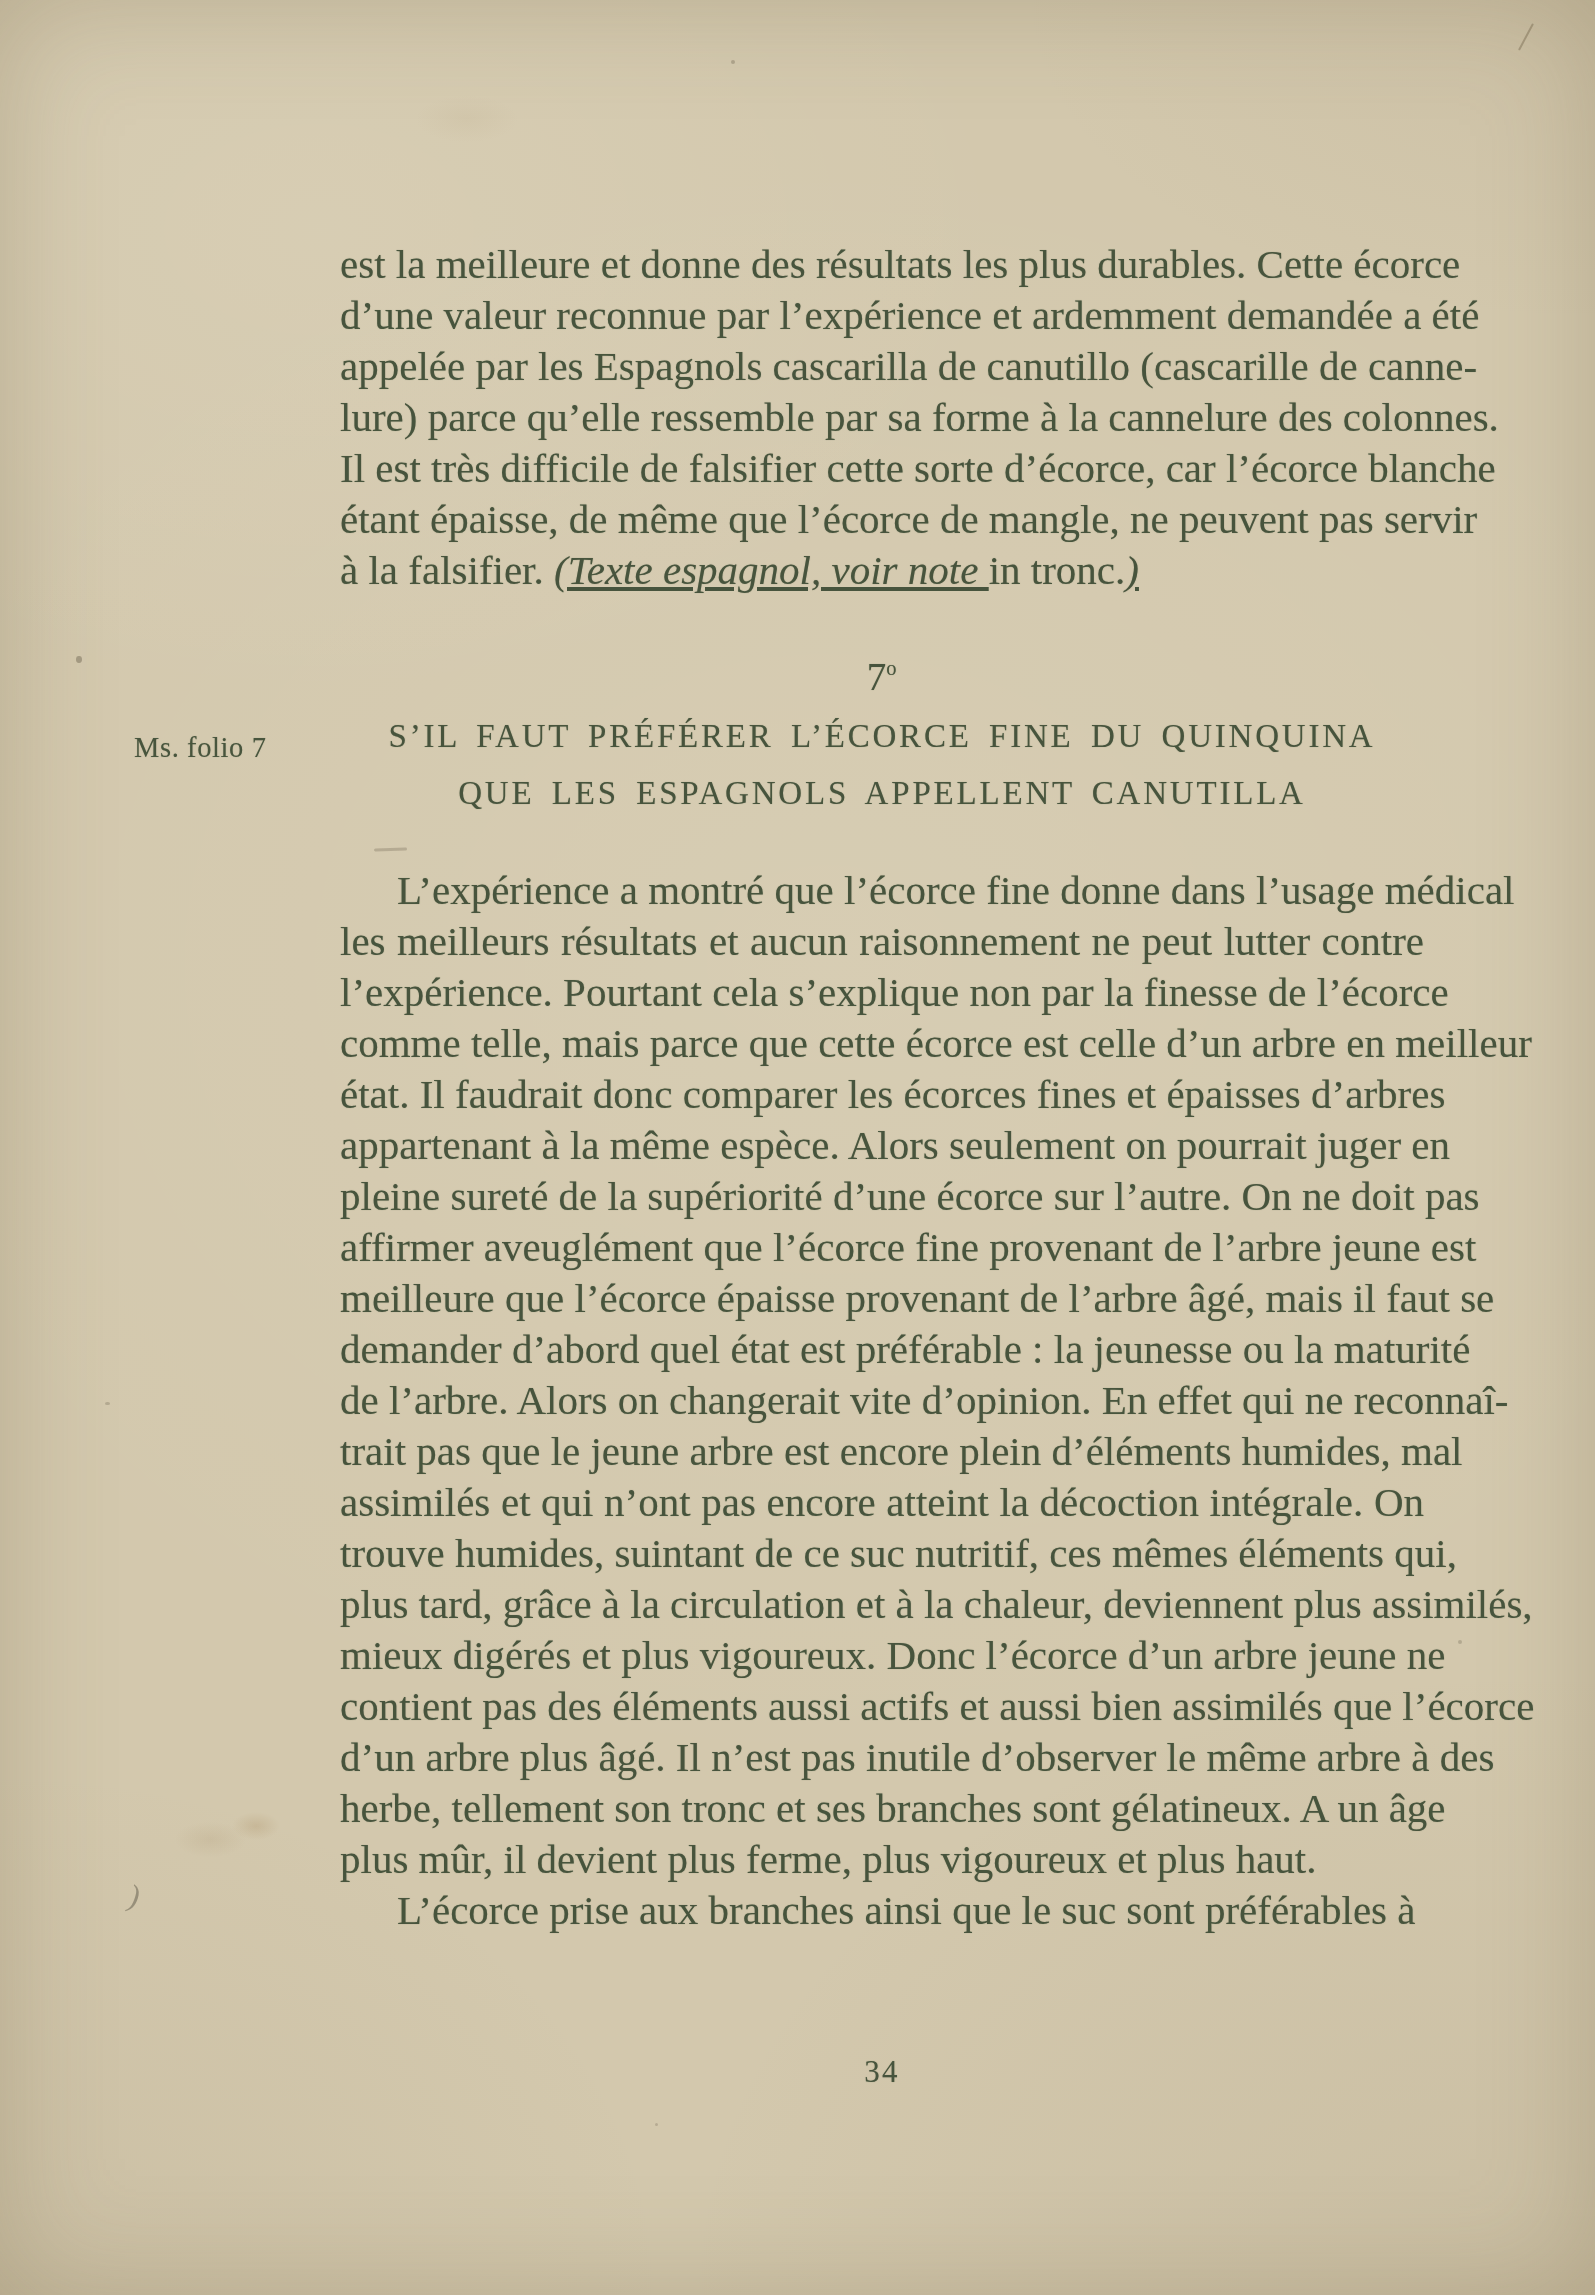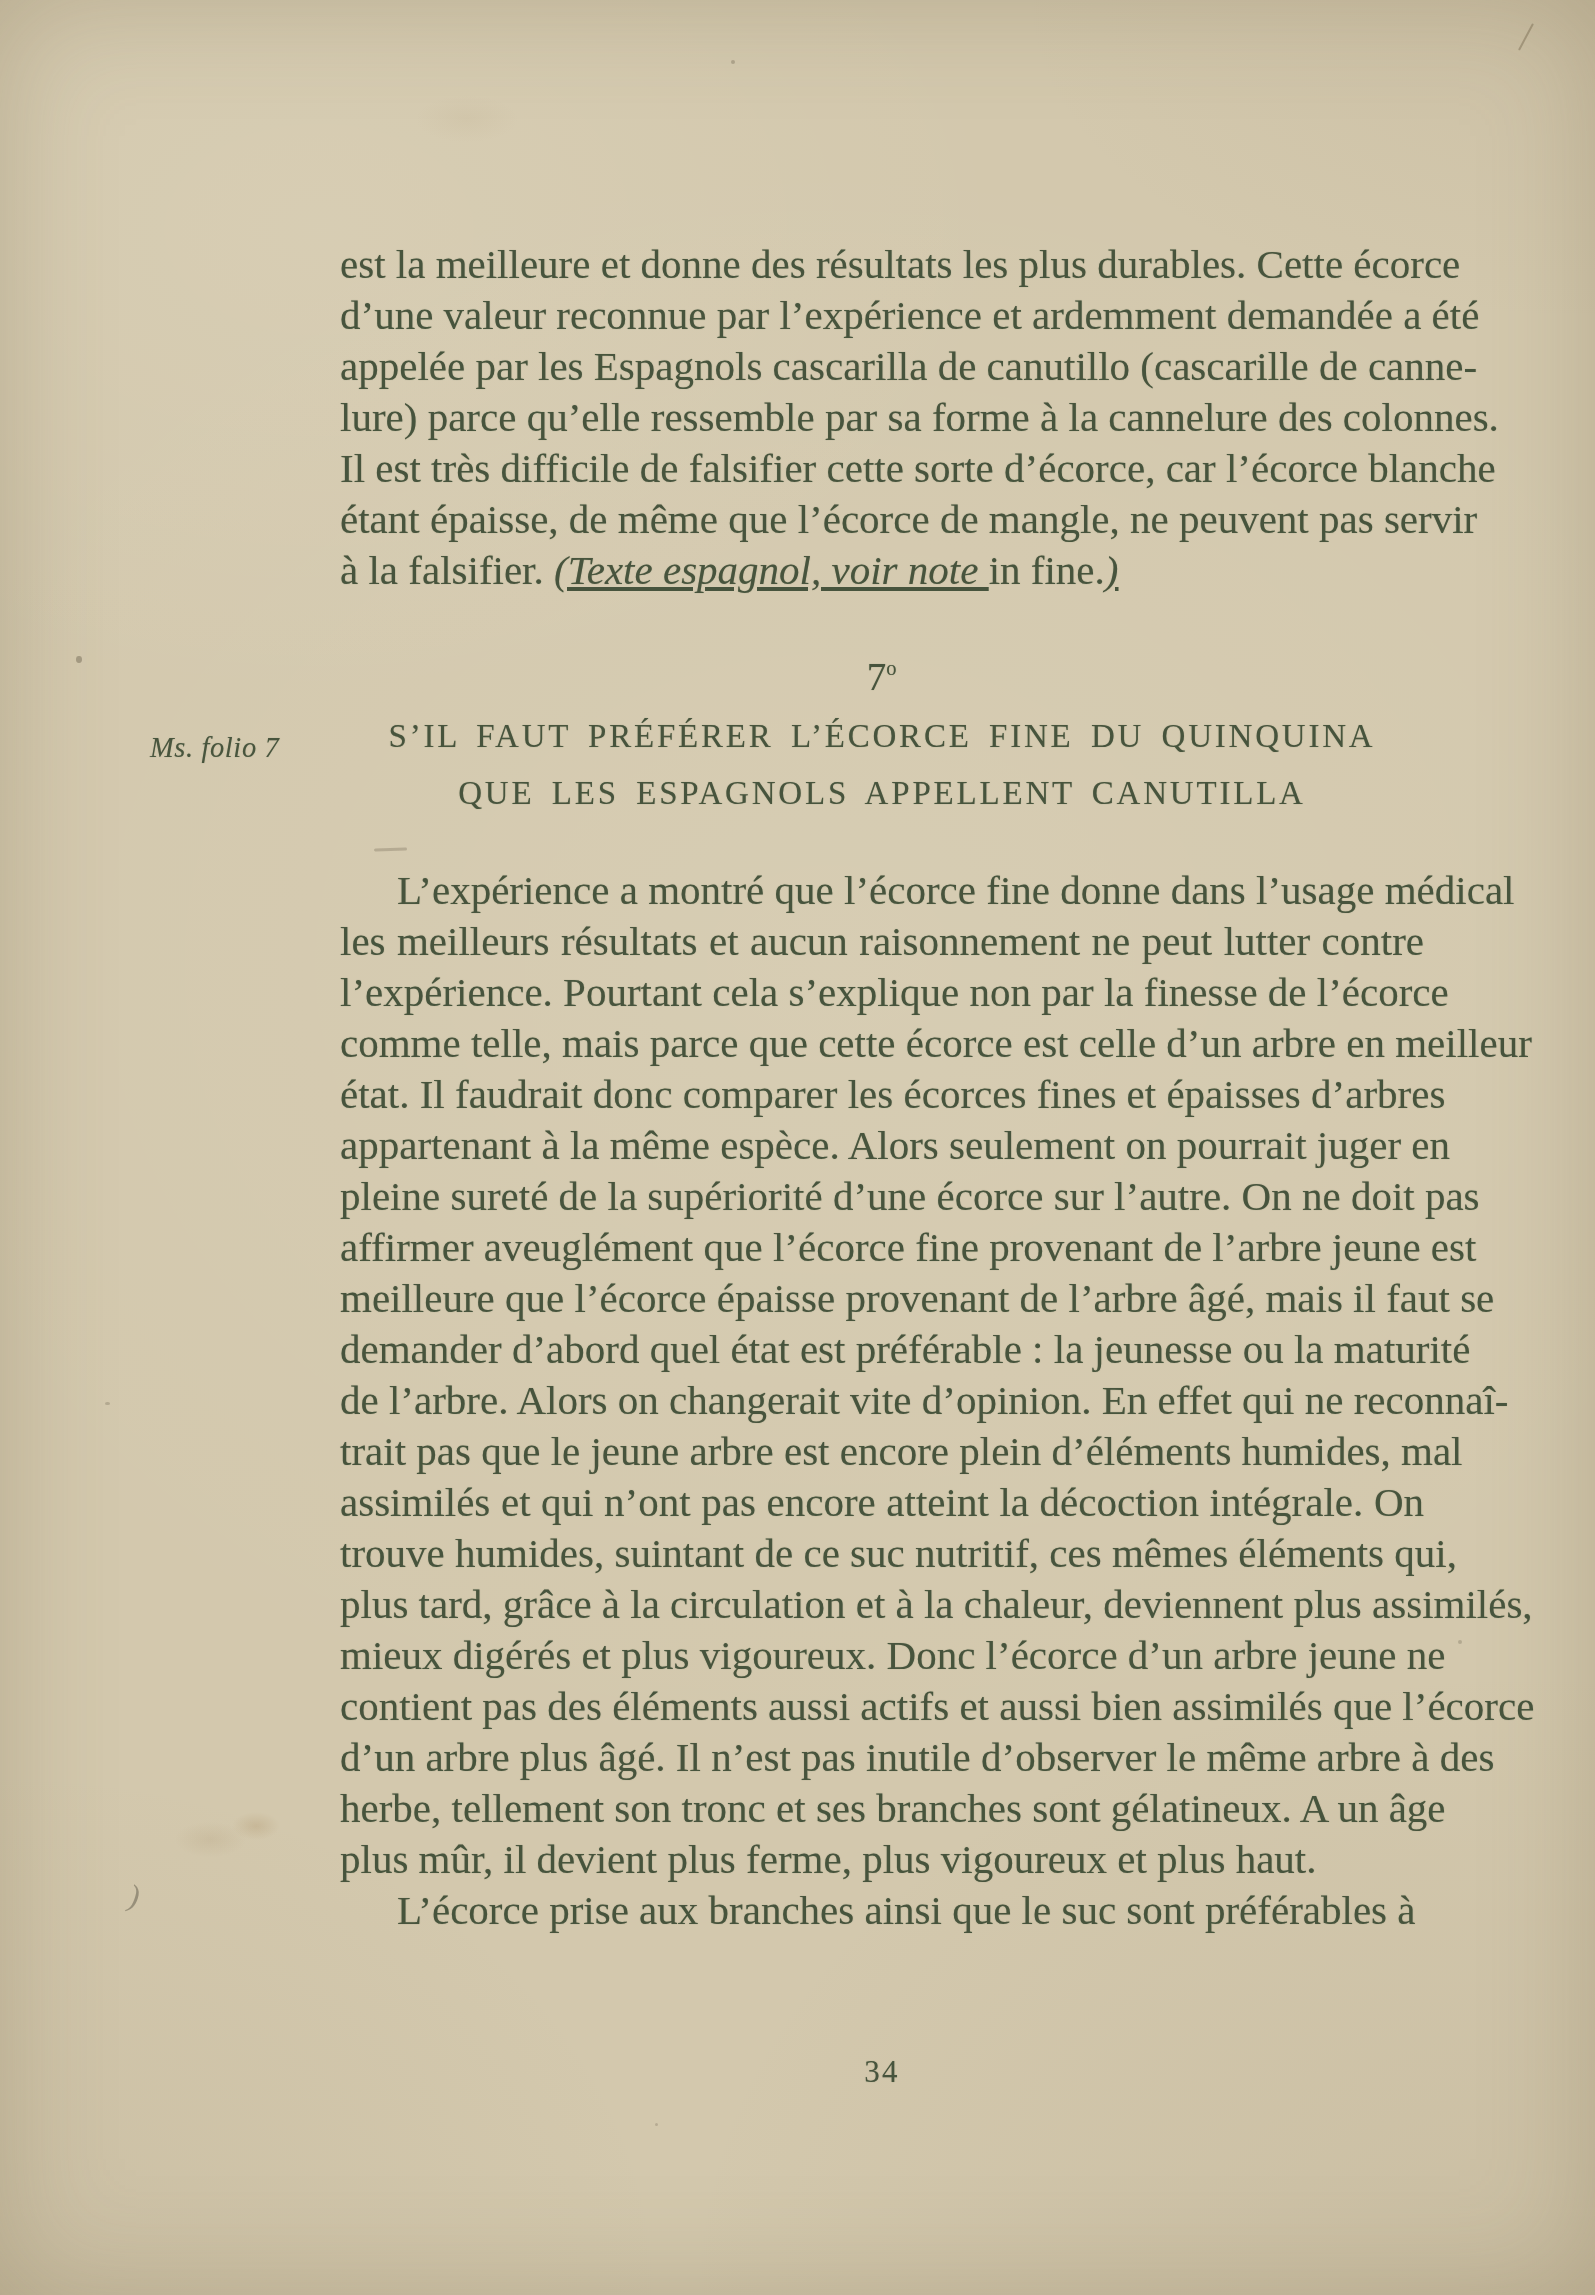--- a/index.html
+++ b/index.html
@@ -38,22 +38,22 @@
     text-shadow:0 0 1.1px rgba(66,80,56,0.40);
   }
   .section-number .ord{font-size:20.5px;vertical-align:15px;letter-spacing:0.6px;}
   .heading{position:absolute;left:340px;top:708px;width:1084px;margin:0;font-weight:normal;}
   .heading-line{
     line-height:57px;font-size:33px;letter-spacing:2.8px;word-spacing:6.3px;
     text-align:center;white-space:nowrap;
     text-shadow:0 0 1.1px rgba(66,80,56,0.40);
   }
   .margin-note{
-    position:absolute;left:150px;top:731px;width:194px;
-    font-style:italic;font-size:28.5px;line-height:34px;letter-spacing:0.6px;
+    position:absolute;left:134px;top:731px;width:194px;
+    font-size:28.5px;line-height:34px;letter-spacing:0.6px;
     white-space:nowrap;text-shadow:0 0 1.1px rgba(66,80,56,0.35);
   }
   .folio{
     position:absolute;left:340px;top:2010px;width:1084px;
     text-align:center;font-size:31px;line-height:51px;letter-spacing:2.3px;
     text-shadow:0 0 1.1px rgba(66,80,56,0.40);
     margin-top:36px;
   }
   
   .stain{position:absolute;border-radius:50%;pointer-events:none;}
@@ -97,21 +97,21 @@
     <div class="heading-line">QUE LES ESPAGNOLS APPELLENT CANUTILLA</div>
   </h1>
 
   <div class="textcol para1">
       <div class="line"><span>est la meilleure et donne des résultats les plus durables. Cette écorce</span></div>
       <div class="line"><span>d’une valeur reconnue par l’expérience et ardemment demandée a été</span></div>
       <div class="line"><span>appelée par les Espagnols cascarilla de canutillo (cascarille de canne-</span></div>
       <div class="line"><span>lure) parce qu’elle ressemble par sa forme à la cannelure des colonnes.</span></div>
       <div class="line"><span>Il est très difficile de falsifier cette sorte d’écorce, car l’écorce blanche</span></div>
       <div class="line"><span>étant épaisse, de même que l’écorce de mangle, ne peuvent pas servir</span></div>
-      <div class="line last"><span>à la falsifier. </span><em>(Texte espagnol, voir note </em><span>in fine.</span><em>)</em></div>
+      <div class="line last"><span>à la falsifier. </span><em>(Texte espagnol, voir note </em><span>in tronc.</span><em>)</em></div>
     </div>
 
   <div class="textcol bodyblock">
     <div>
         <div class="line indent"><span>L’expérience a montré que l’écorce fine donne dans l’usage médical</span></div>
         <div class="line"><span>les meilleurs résultats et aucun raisonnement ne peut lutter contre</span></div>
         <div class="line"><span>l’expérience. Pourtant cela s’explique non par la finesse de l’écorce</span></div>
         <div class="line"><span>comme telle, mais parce que cette écorce est celle d’un arbre en meilleur</span></div>
         <div class="line"><span>état. Il faudrait donc comparer les écorces fines et épaisses d’arbres</span></div>
         <div class="line"><span>appartenant à la même espèce. Alors seulement on pourrait juger en</span></div>

